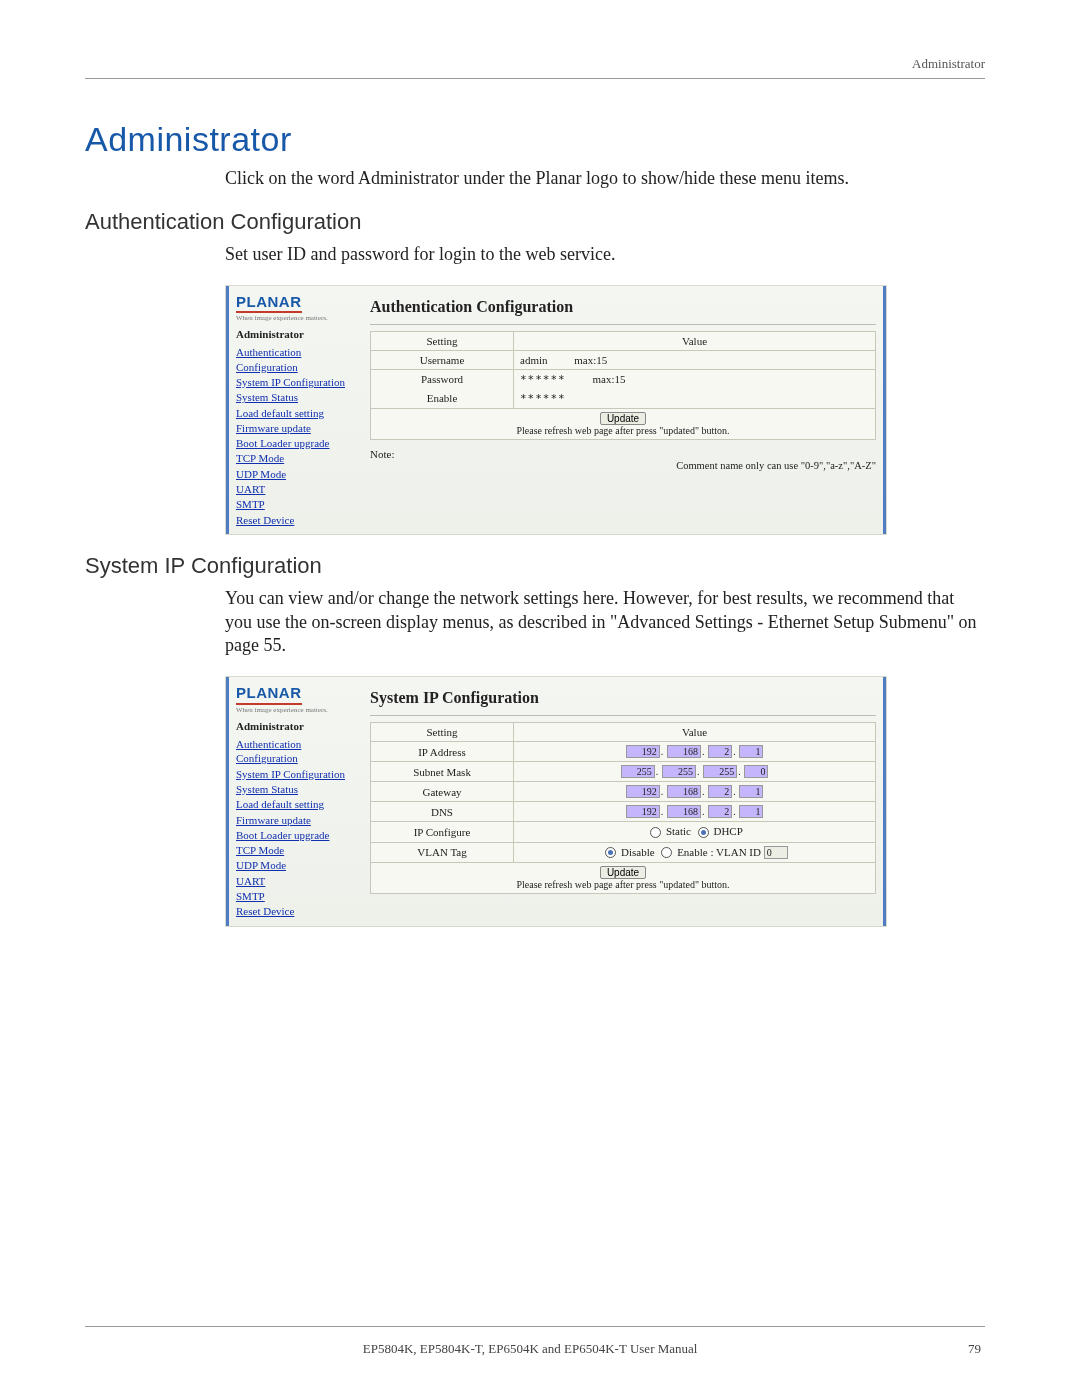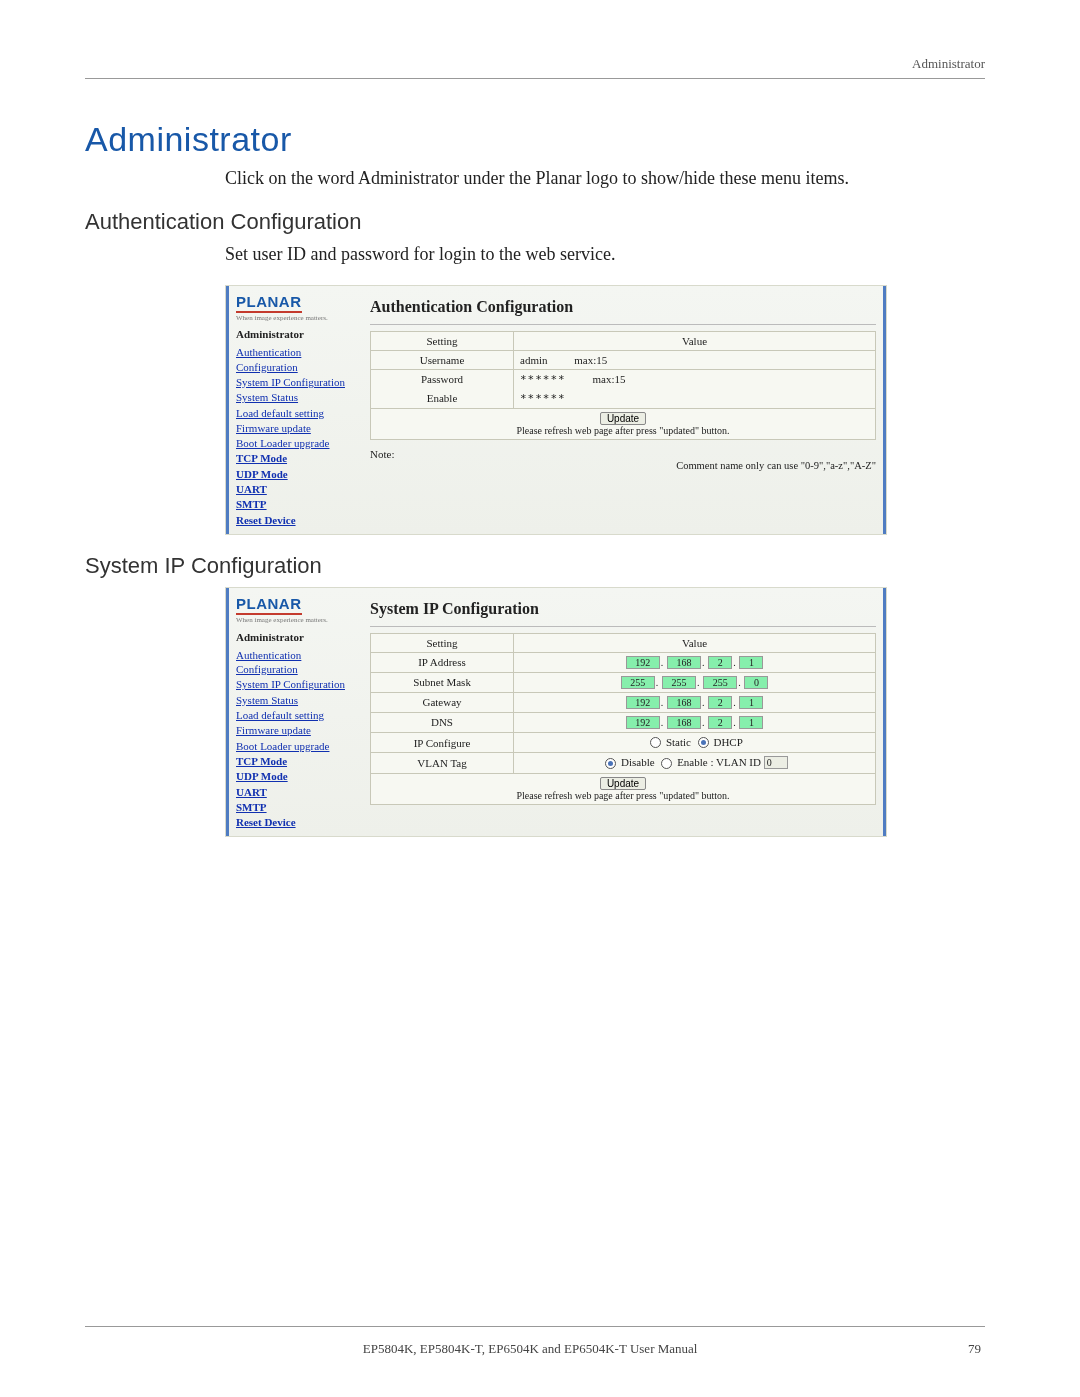--- a/index.html
+++ b/index.html
@@ -100,21 +100,21 @@
     color: #222;
     margin: 4px 0 4px 0;
   }
   .side-link {
     color: #1030b0;
     text-decoration: underline;
     display: block;
     margin: 1px 0;
   }
   .side-link.bold {
-    font-weight: 700;
+    font-weight: 400;
   }
   .content-pane {
     flex: 1;
     padding: 8px 10px 10px 10px;
     font-family: "Times New Roman", serif;
     font-size: 12px;
   }
   .pane-title {
     font-weight: 700;
     font-size: 16px;
@@ -144,24 +144,24 @@
   .val-cell {
     text-align: left;
   }
   .ip-cell {
     text-align: center;
   }
   .octet {
     display: inline-block;
     width: 28px;
     border: 1px solid #999;
-    background: #86efac;
+    background: #c4b5fd;
     font-size: 10px;
     padding: 0 2px;
-    text-align: center;
+    text-align: right;
     margin: 0 1px;
   }
   .dot {
     font-size: 10px;
   }
   .octet-n {
     width: 18px;
   }
   .pw {
     font-family: monospace;
@@ -304,20 +304,21 @@
           </td>
         </tr>
       </tbody>
         </table>
       <div class="note">Note:</div>
       <div class="note-line">Comment name only can use "0-9","a-z","A-Z"</div>
     </div>
   </div>
 
   <div class="h2">System IP Configuration</div>
+  <div class="body-text">You can view and/or change the network settings here. However, for best results, we recommend that you use the on-screen display menus, as described in "Advanced Settings - Ethernet Setup Submenu" on page 55.</div>
 
   <div class="shot">
     <div class="sidebar">
       <div class="logo">PLANAR</div>
       <div class="tagline">When image experience matters.</div>
       <div class="side-head">Administrator</div>
       <a class="side-link">Authentication Configuration</a>
       <a class="side-link">System IP Configuration</a>
       <a class="side-link">System Status</a>
       <a class="side-link">Load default setting</a>

